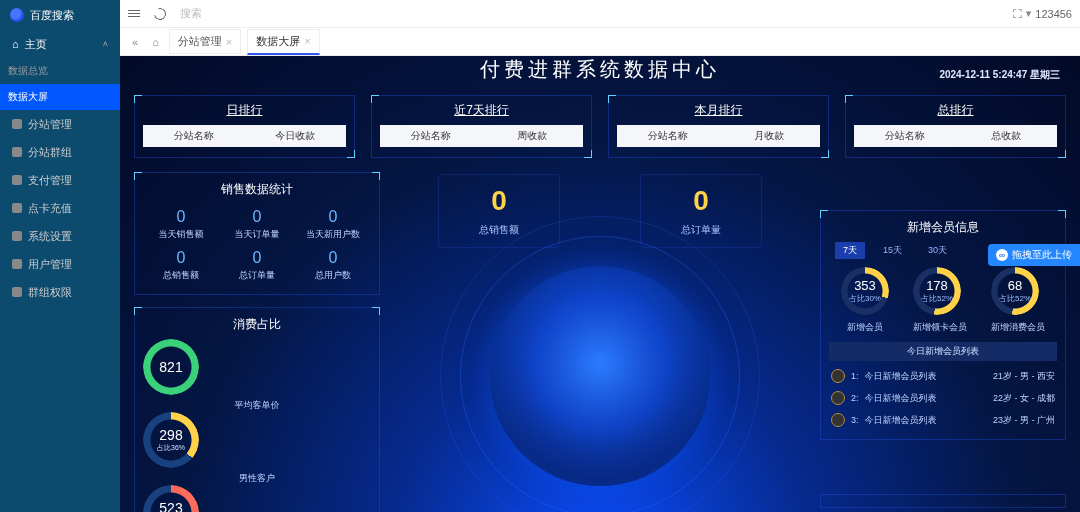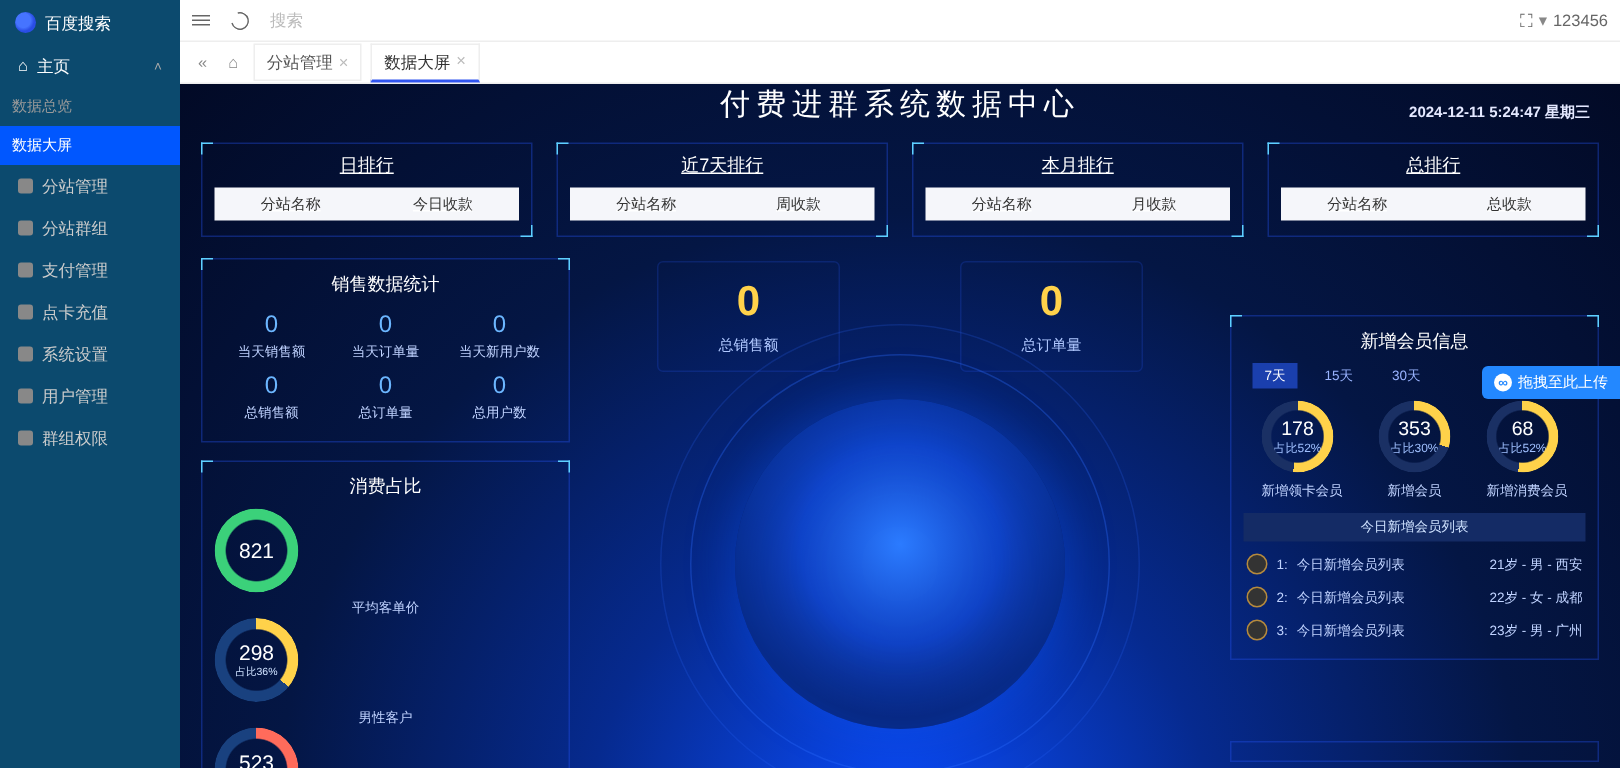--- a/index.html
+++ b/index.html
@@ -401,32 +401,32 @@
     <div class="col-right">
       <div class="panel" style="min-height:230px;">
         <div class="panel-title">新增会员信息</div>
         <div class="tabs3">
           <div class="act">7天</div>
           <div>15天</div>
           <div>30天</div>
         </div>
         <div class="r-donuts">
           <div style="text-align:center">
+            <div class="rdonut rd1">
+                <span class="n">353</span>
+                <span class="p">占比30%</span>
+              </div>
+            <div class="rd-lab">新增会员</div>
+          </div>
+          <div style="text-align:center">
             <div class="rdonut rd2">
                 <span class="n">178</span>
                 <span class="p">占比52%</span>
               </div>
             <div class="rd-lab">新增领卡会员</div>
-          </div>
-          <div style="text-align:center">
-            <div class="rdonut rd1">
-                <span class="n">353</span>
-                <span class="p">占比30%</span>
-              </div>
-            <div class="rd-lab">新增会员</div>
           </div>
           <div style="text-align:center">
             <div class="rdonut rd3">
                 <span class="n">68</span>
                 <span class="p">占比52%</span>
               </div>
             <div class="rd-lab">新增消费会员</div>
           </div>
         </div>
         <div class="list-title">今日新增会员列表</div>

